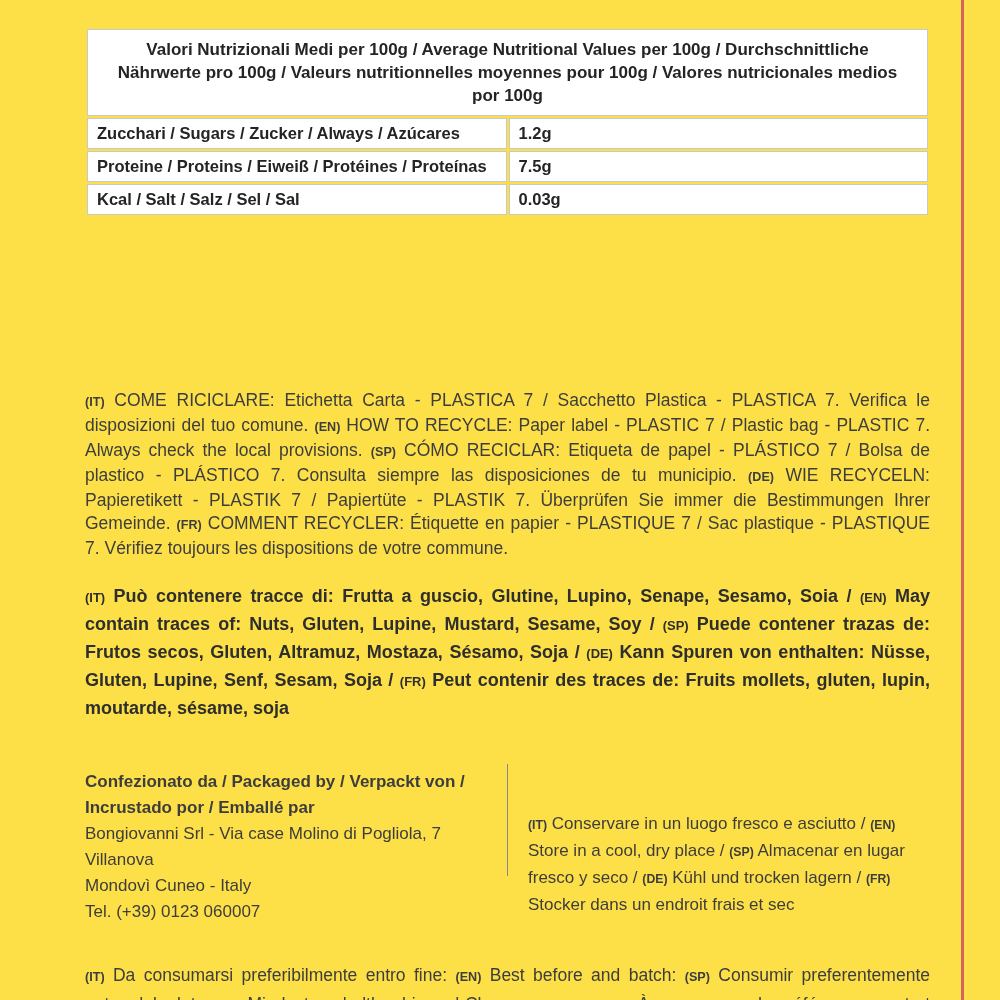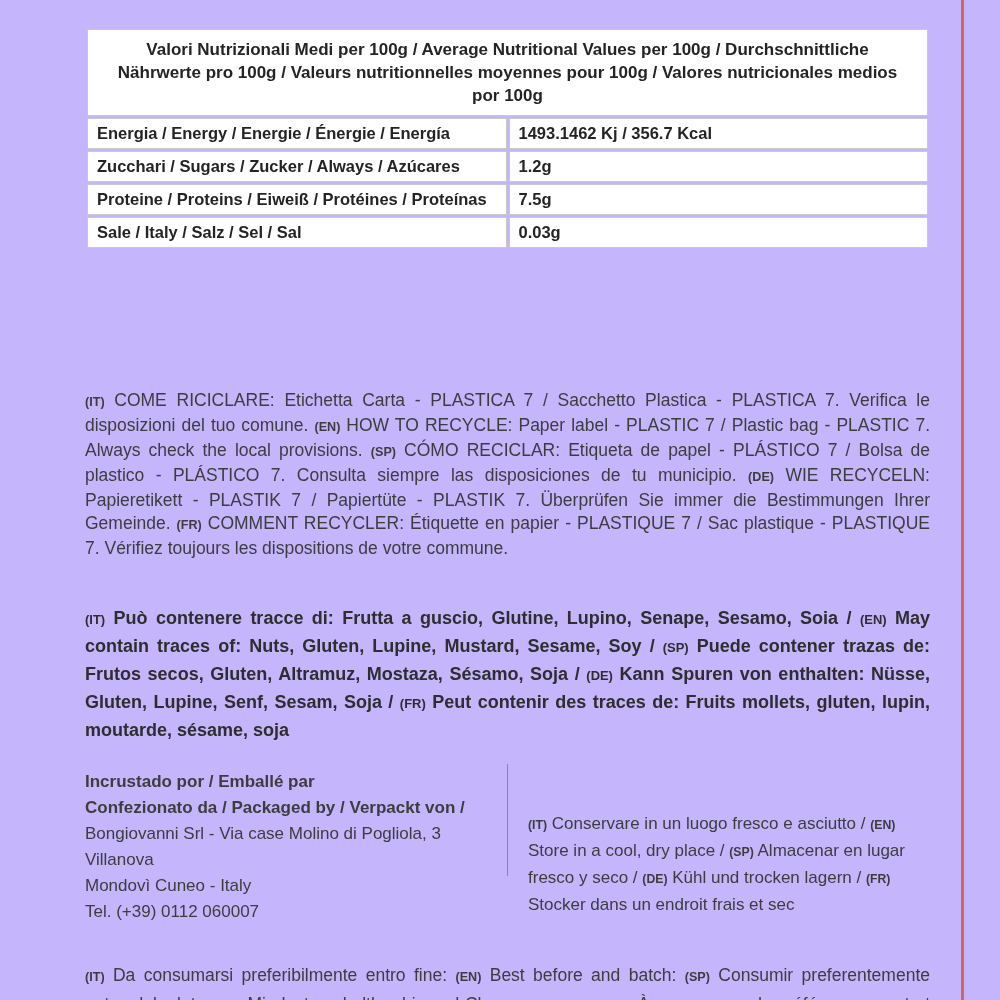--- a/index.html
+++ b/index.html
@@ -1,20 +1,20 @@
 <!DOCTYPE html>
 <html><head>
 <meta charset="utf-8">
 <style>
   html, body { margin: 0; padding: 0; background: #ffffff; }
   .sheet {
     position: relative;
     width: 1000px;
     height: 1000px;
-    background: #c4b5fd;
+    background: #fde047;
     font-family: "Liberation Sans", sans-serif;
     color: #3a3a3a;
     overflow: hidden;
   }
 
   
   .red-line {
     position: absolute;
     top: 0;
     left: 961px;
@@ -62,21 +62,21 @@
   }
   .lang { font-size: 0.72em; font-weight: 700; margin-top: 36px; }
 
   .recycling {
     top: 371px;
     font-size: 17.5px;
     line-height: 23px;
     color: #3d3d3d;
   }
   .allergens {
-    top: 587px;
+    top: 565px;
     font-size: 18px;
     line-height: 27px;
     font-weight: 700;
     color: #2e2e2e;
   }
 
   
   .pack-col {
     position: absolute;
     left: 85px;
@@ -119,63 +119,59 @@
 <div class="sheet">
 
   <table class="nutri">
     <thead>
       <tr>
         <th colspan="2">Valori Nutrizionali Medi per 100g / Average Nutritional Values per 100g / Durchschnittliche Nährwerte pro 100g / Valeurs nutritionnelles moyennes pour 100g / Valores nutricionales medios por 100g</th>
       </tr>
     </thead>
     <tbody>
 
-        <tr>
-          <td class="lbl">Energia / Energy / Energie / Énergie / Energía</td>
-          <td class="val">1493.1462 Kj / 356.7 Kcal</td>
-        </tr>
 
 
 
 
         <tr>
           <td class="lbl">Zucchari / Sugars / Zucker / Always / Azúcares</td>
           <td class="val">1.2g</td>
         </tr>
 
         <tr>
           <td class="lbl">Proteine / Proteins / Eiweiß / Protéines / Proteínas</td>
           <td class="val">7.5g</td>
         </tr>
 
         <tr>
-          <td class="lbl">Sale / Italy / Salz / Sel / Sal</td>
+          <td class="lbl">Kcal / Salt / Salz / Sel / Sal</td>
           <td class="val">0.03g</td>
         </tr>
       </tbody>
   </table>
 
   <p class="para recycling"><span class="lang">(IT)</span><span> COME RICICLARE: Etichetta Carta - PLASTICA 7 / Sacchetto Plastica - PLASTICA 7. Verifica le disposizioni del tuo comune. </span><span class="lang">(EN)</span><span> HOW TO RECYCLE: Paper label - PLASTIC 7 / Plastic bag - PLASTIC 7. Always check the local provisions. </span><span class="lang">(SP)</span><span> CÓMO RECICLAR: Etiqueta de papel - PLÁSTICO 7 / Bolsa de plastico - PLÁSTICO 7. Consulta siempre las disposiciones de tu municipio. </span><span class="lang">(DE)</span><span> WIE RECYCELN: Papieretikett - PLASTIK 7 / Papiertüte - PLASTIK 7. Überprüfen Sie immer die Bestimmungen Ihrer Gemeinde. </span><span class="lang">(FR)</span><span> COMMENT RECYCLER: Étiquette en papier - PLASTIQUE 7 / Sac plastique - PLASTIQUE 7. Vérifiez toujours les dispositions de votre commune.</span></p>
 
   <p class="para allergens"><span class="lang">(IT)</span><span> Può contenere tracce di: Frutta a guscio, Glutine, Lupino, Senape, Sesamo, Soia / </span><span class="lang">(EN)</span><span> May contain traces of: Nuts, Gluten, Lupine, Mustard, Sesame, Soy / </span><span class="lang">(SP)</span><span> Puede contener trazas de: Frutos secos, Gluten, Altramuz, Mostaza, Sésamo, Soja / </span><span class="lang">(DE)</span><span> Kann Spuren von enthalten: Nüsse, Gluten, Lupine, Senf, Sesam, Soja / </span><span class="lang">(FR)</span><span> Peut contenir des traces de: Fruits mollets, gluten, lupin, moutarde, sésame, soja</span></p>
 
   <div class="pack-col">
     <div>
 
+        <div class="pkg-head">Confezionato da / Packaged by / Verpackt von /</div>
+
         <div class="pkg-head">Incrustado por / Emballé par</div>
-
-        <div class="pkg-head">Confezionato da / Packaged by / Verpackt von /</div>
       </div>
     <div>
 
-        <div>Bongiovanni Srl - Via case Molino di Pogliola, 3 Villanova</div>
+        <div>Bongiovanni Srl - Via case Molino di Pogliola, 7 Villanova</div>
 
         <div>Mondovì Cuneo - Italy</div>
 
-        <div>Tel. (+39) 0112 060007</div>
+        <div>Tel. (+39) 0123 060007</div>
       </div>
   </div>
 
   <div class="v-divider" style="background: rgb(138, 138, 138);"></div>
 
   <div class="store-col"><span class="lang">(IT)</span><span> Conservare in un luogo fresco e asciutto / </span><span class="lang">(EN)</span><span> Store in a cool, dry place / </span><span class="lang">(SP)</span><span> Almacenar en lugar fresco y seco / </span><span class="lang">(DE)</span><span> Kühl und trocken lagern / </span><span class="lang">(FR)</span><span> Stocker dans un endroit frais et sec</span></div>
 
   <p class="para best-before"><span class="lang">(IT)</span><span> Da consumarsi preferibilmente entro fine: </span><span class="lang">(EN)</span><span> Best before and batch: </span><span class="lang">(SP)</span><span> Consumir preferentemente antes del y lote: </span><span class="lang">(DE)</span><span> Mindestens haltbar bis und Chargennummer: </span><span class="lang">(FR)</span><span> À consommer de préférence avant et lot:</span></p>
 
   <div class="red-line" style="background: rgb(216, 98, 92);"></div>

